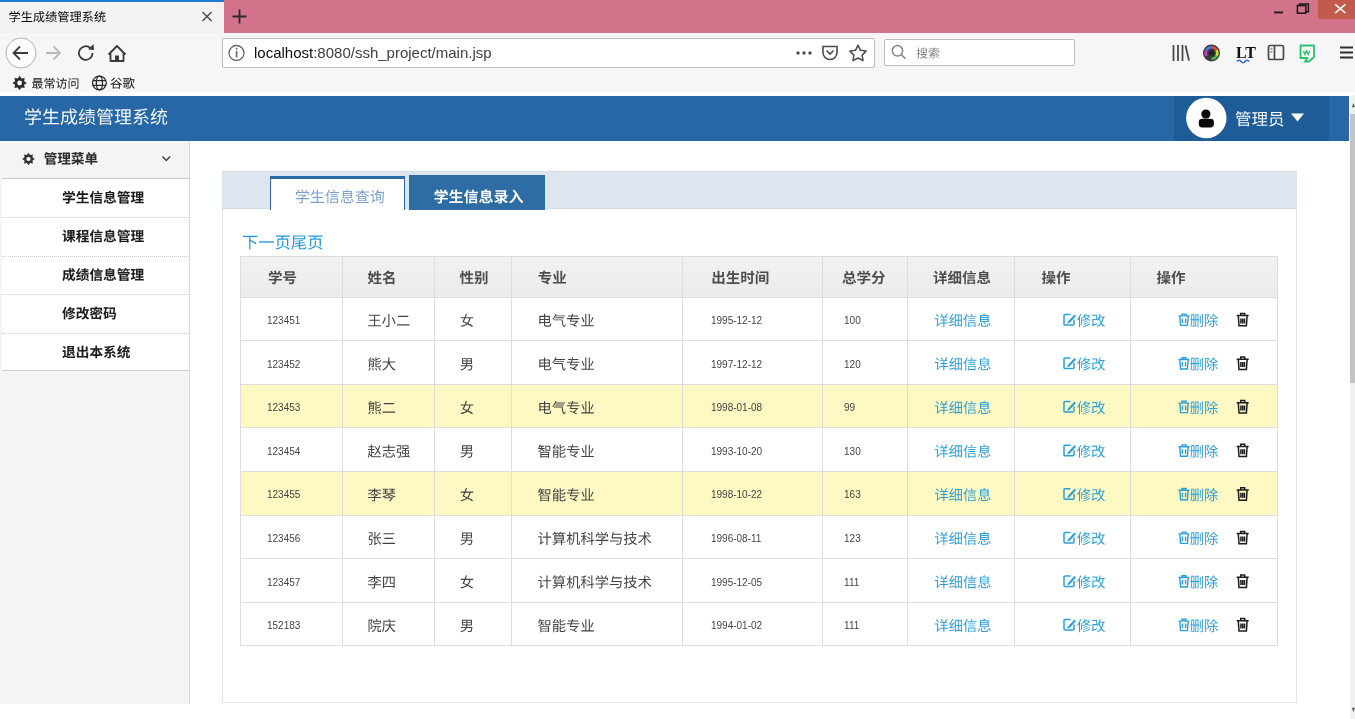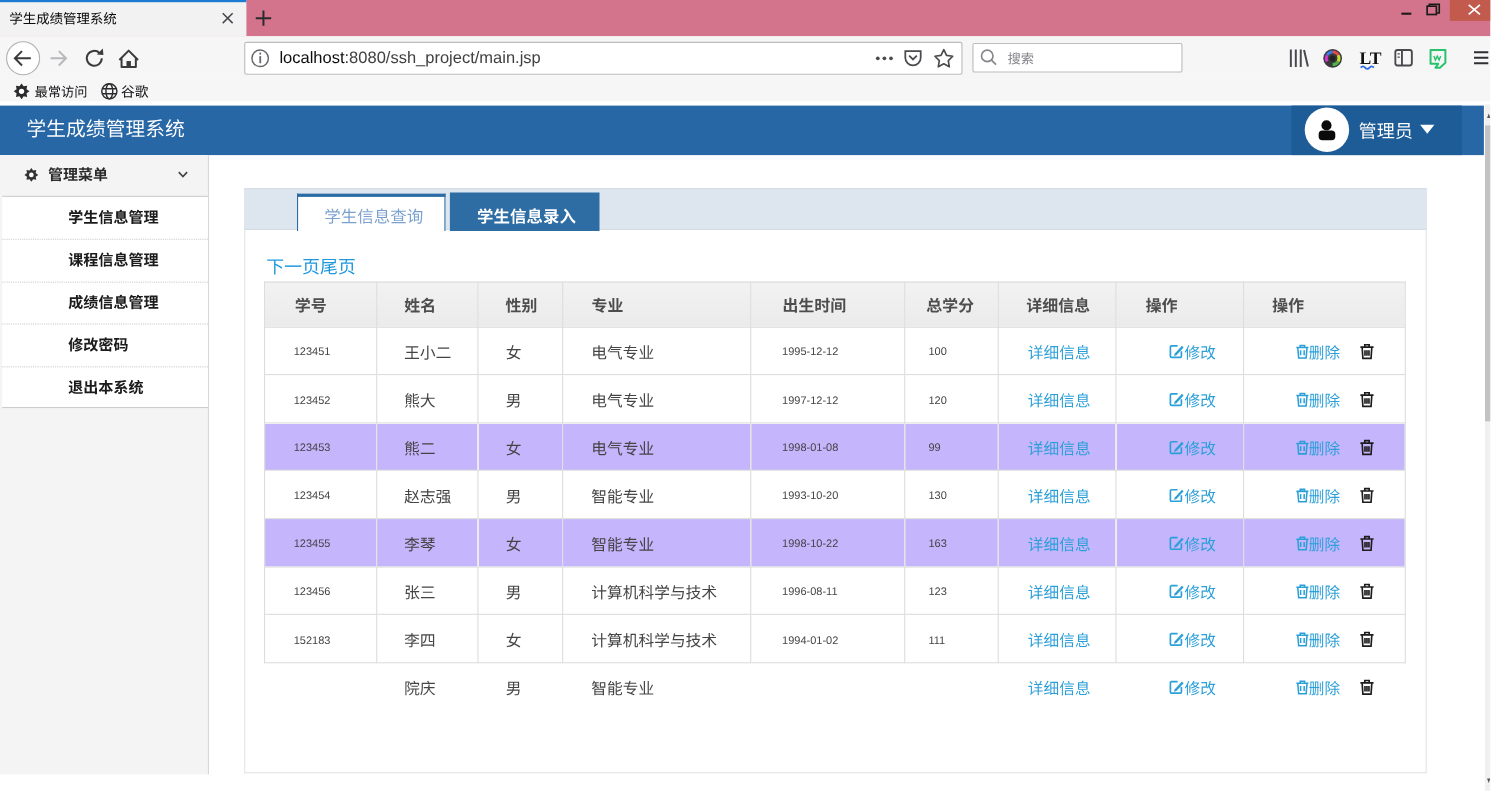--- a/index.html
+++ b/index.html
@@ -21,21 +21,21 @@
 #card{left:222px;top:171px;width:1075px;height:532px;background:#fff;border:1px solid #e4e4e4;border-top:none}
 #tabstrip{left:222px;top:171px;width:1075px;height:38px;background:#dde6ef;border-top:1px solid #d7dde5;border-bottom:1px solid #d3dce5}
 #tab1{left:269.8px;top:175.7px;width:135.7px;height:34.6px;background:#fff;border-top:3.6px solid #2c6ca6;border-left:1.3px solid #2c6ca6;border-right:1.3px solid #2c6ca6}
 #tab2{left:409px;top:175.4px;width:135.5px;height:35.1px;background:#2e6da4}
 #scroll{left:1349.7px;top:95px;width:5.3px;height:624px;background:#f0f0f1}
 #thumb{left:1349.7px;top:113.6px;width:5.3px;height:269px;background:#c3c3c6}
 table{position:absolute;left:240px;top:255.5px;border-collapse:collapse;table-layout:fixed;
  font-size:10px;color:#444}
 td{border:1px solid #ddd;height:43.6px;padding:3.4px 0 0 26px;overflow:hidden}
 th{border:1px solid #ddd;height:41.1px;background:linear-gradient(#f2f2f3,#ebebec)}
-tr.st td{background:#c4b5fd}
+tr.st td{background:#fef9c3}
 td.p5{padding-left:27.6px}td.p6{padding-left:21px}
 #ov{position:absolute;left:0;top:0;z-index:50}
 </style></head><body>
 <div class="abs" id="titlebar"></div>
 <div class="abs" id="activetab"></div>
 <div class="abs" id="closebtn"></div>
 <div class="abs" id="navbar"></div>
 <div class="abs" id="bookbar"></div>
 <div class="abs" id="urlbar"></div>
 <div class="abs" id="searchbox"></div>
@@ -132,20 +132,31 @@
         <td></td>
         <td></td>
       </tr>
 <tr>
         <td>123456</td>
         <td></td>
         <td></td>
         <td></td>
         <td class="p5">1996-08-11</td>
         <td class="p6">123</td>
+        <td></td>
+        <td></td>
+        <td></td>
+      </tr>
+<tr>
+        <td>123457</td>
+        <td></td>
+        <td></td>
+        <td></td>
+        <td class="p5">1995-12-05</td>
+        <td class="p6">111</td>
         <td></td>
         <td></td>
         <td></td>
       </tr>
 <tr>
         <td>152183</td>
         <td></td>
         <td></td>
         <td></td>
         <td class="p5">1994-01-02</td>

